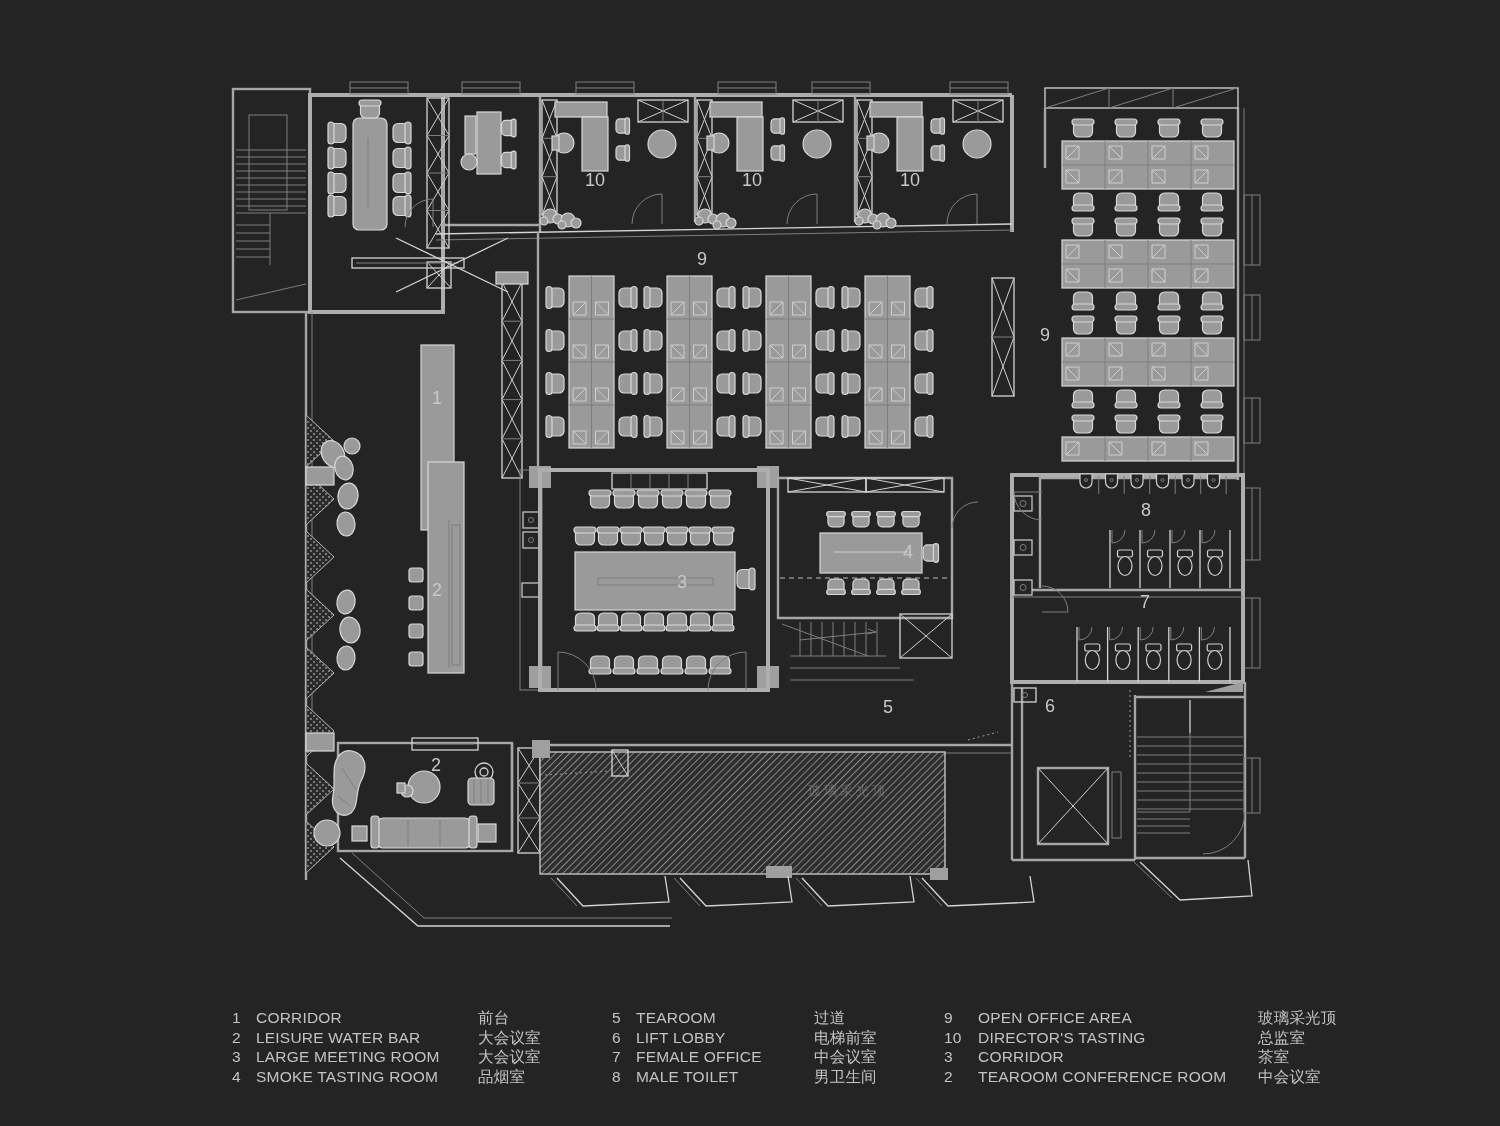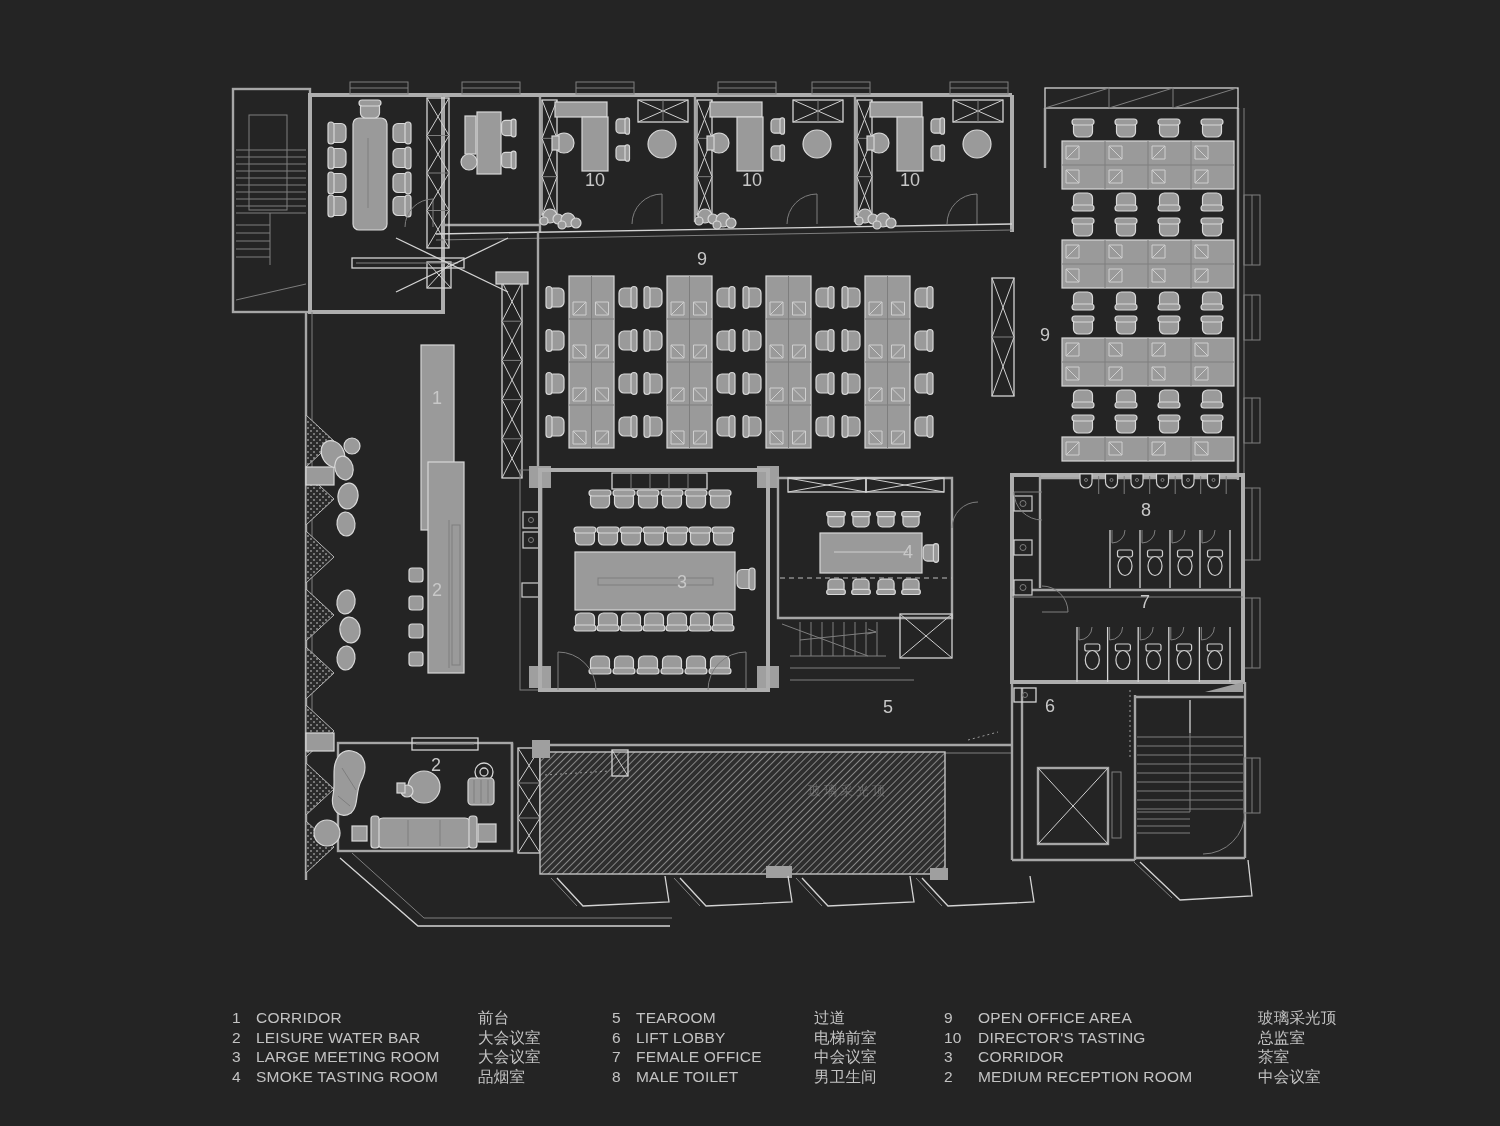--- a/index.html
+++ b/index.html
@@ -1106,15 +1106,15 @@
   <div id="col-b" class="legend-col">
       <div class="lg-row"><span>5</span><span>TEAROOM</span><span>过道</span></div>
       <div class="lg-row"><span>6</span><span>LIFT LOBBY</span><span>电梯前室</span></div>
       <div class="lg-row"><span>7</span><span>FEMALE OFFICE</span><span>中会议室</span></div>
       <div class="lg-row"><span>8</span><span>MALE TOILET</span><span>男卫生间</span></div>
     </div>
   <div id="col-c" class="legend-col">
       <div class="lg-row"><span>9</span><span>OPEN OFFICE AREA</span><span>玻璃采光顶</span></div>
       <div class="lg-row"><span>10</span><span>DIRECTOR'S TASTING</span><span>总监室</span></div>
       <div class="lg-row"><span>3</span><span>CORRIDOR</span><span>茶室</span></div>
-      <div class="lg-row"><span>2</span><span>MEDIUM RECEPTION ROOM</span><span>中会议室</span></div>
+      <div class="lg-row"><span>2</span><span>TEAROOM CONFERENCE ROOM</span><span>中会议室</span></div>
     </div>
 </div>
 
 </body></html>

